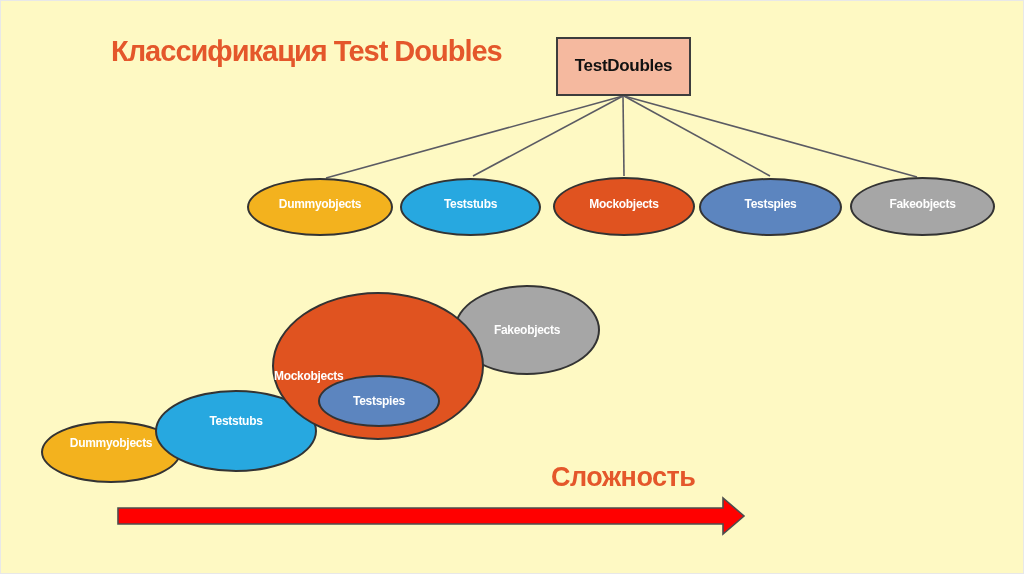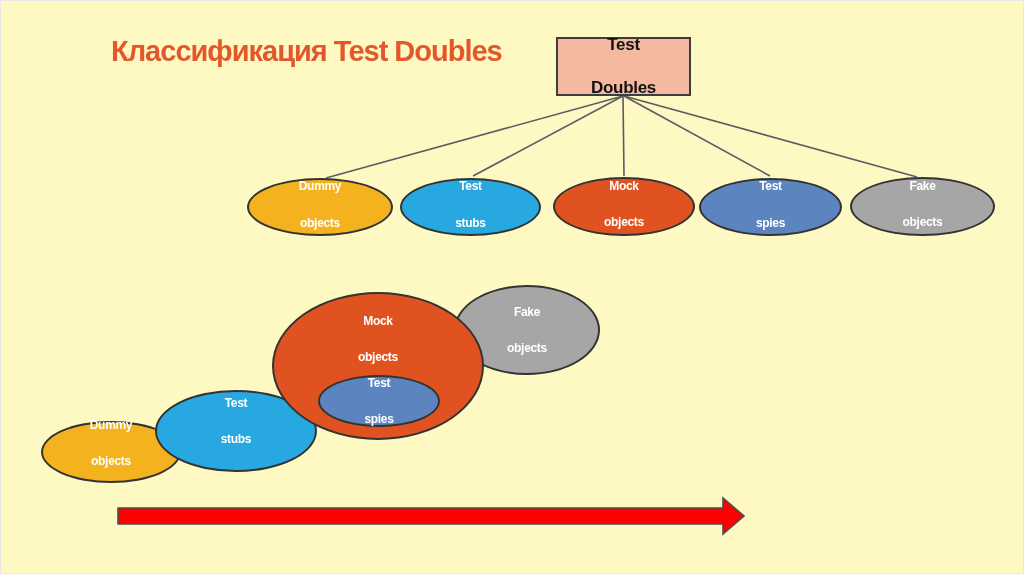--- a/index.html
+++ b/index.html
@@ -29,28 +29,27 @@
     position: absolute;
     left: 0; top: 0;
     width: 1024px; height: 574px;
   }
   .conn { stroke-width: 1.6px; fill: none; }
   .arrow { stroke-width: 1.6px; }
 
   .node {
     position: absolute;
     display: flex;
-    flex-direction: column;
+    flex-direction: row;
     align-items: center;
     justify-content: center;
     text-align: center;
     font-weight: bold;
     line-height: 1.18;
     letter-spacing: -0.3px;
-    gap: 22px;
   }
 
   .rootbox {
     left: 555px; top: 36px;
     width: 135px; height: 59px;
     border: 2px solid #3d3d3d;
     color: #111111;
     font-size: 17px;
   }
 
@@ -141,14 +140,15 @@
   </div>
   <div class="node ell v-mock" style="background: rgb(224, 83, 32);">
     <span>Mock</span>
     <span>objects</span>
   </div>
   <div class="node ell v-spies" style="background: rgb(92, 133, 191);">
     <span>Test</span>
     <span>spies</span>
   </div>
 
+  <div class="axis-label" style="color: rgb(228, 87, 43);">Сложность</div>
 
 </div>
 
 </body></html>

